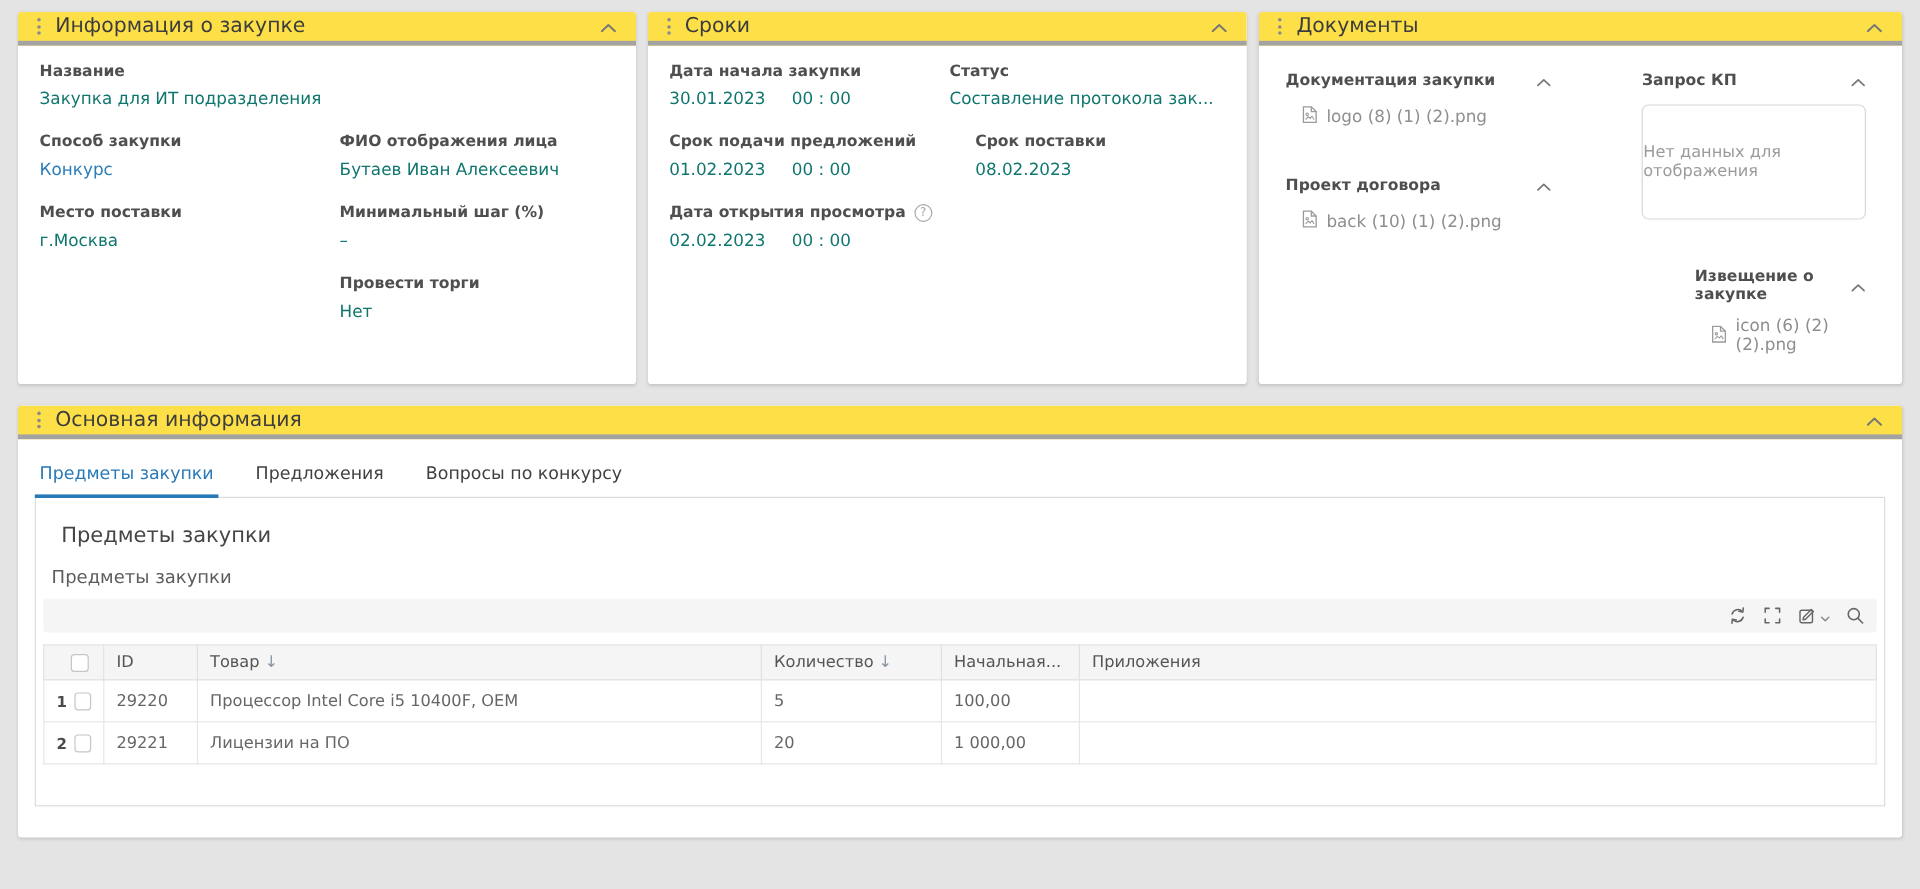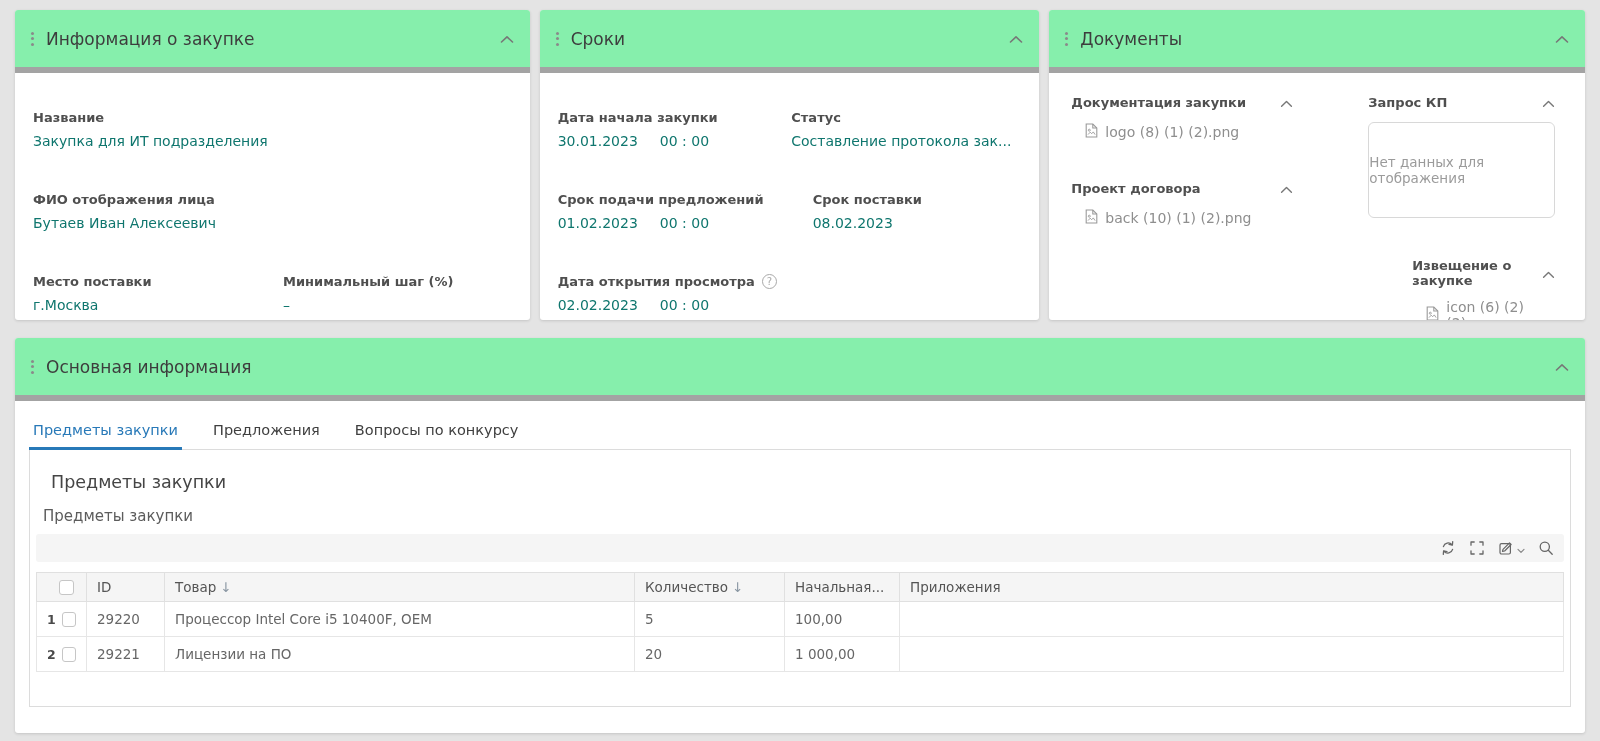--- a/index.html
+++ b/index.html
@@ -11,41 +11,41 @@
   }
   .page { width:1600px; height:741px; padding:10px 15px 0; }
 
   
   .card {
     background:#fff; border-radius:3px;
     box-shadow:0 1px 3px rgba(0,0,0,.14);
     overflow:hidden;
   }
   .card-header {
-    height:63px; display:flex; align-items:center;
+    height:28px; display:flex; align-items:center;
     padding:0 16px 0 14px;
-    background:#86efac; border-bottom:6px solid #a3a3a3;
+    background:#fde047; border-bottom:4px solid #a3a3a3;
   }
   .card-title { font-size:17px; color:#3d3d3d; margin-left:10px; }
   .drag-handle { display:flex; flex-direction:column; gap:2.5px; cursor:grab; padding:3px 2px; }
   .drag-handle i { width:3px; height:3px; border-radius:50%; background:#8a8a8a; display:block; }
   .collapse-btn { margin-left:auto; cursor:pointer; display:flex; align-items:center; }
 
   .top-row { display:flex; gap:10px; }
   .panel-info  { width:515px; height:310px; }
   .panel-dates { width:500px; height:310px; }
   .panel-docs  { width:536px; height:310px; }
 
   .card-body { padding:14px 16px 0 18px; }
 
   .frow { display:flex; margin-bottom:20px; }
   .fcell { width:250px; padding-right:12px; }
   .fcell.wide { width:255px; }
   .fcell.rest { flex:1; width:auto; }
-  .flabel { font-size:13px; font-weight:bold; color:#4f4f4f; margin-bottom:8px; display:flex; align-items:center; gap:7px;margin-top:23px; }
+  .flabel { font-size:13px; font-weight:bold; color:#4f4f4f; margin-bottom:8px; display:flex; align-items:center; gap:7px; }
   .fvalue { font-size:14px; color:#0f766e; white-space:nowrap; overflow:hidden; }
   .fvalue .time { margin-left:22px; }
   .fvalue.link { color:#2b7cb9; cursor:pointer; }
 
   .help-circle {
     width:15px; height:15px; border:1px solid #a9a9a9; border-radius:50%;
     font-size:10px; font-weight:normal; color:#a9a9a9; text-align:center; line-height:13px;
     display:inline-block; cursor:help;
   }
 
@@ -121,20 +121,24 @@
         </span>
       </div>
       <div class="card-body">
         <div class="frow">
           <div class="fcell rest">
             <div class="flabel">Название</div>
             <div class="fvalue">Закупка для ИТ подразделения</div>
           </div>
         </div>
         <div class="frow">
+          <div class="fcell">
+            <div class="flabel">Способ закупки</div>
+            <div class="fvalue link">Конкурс</div>
+          </div>
           <div class="fcell rest">
             <div class="flabel">ФИО отображения лица</div>
             <div class="fvalue">Бутаев Иван Алексеевич</div>
           </div>
         </div>
         <div class="frow">
           <div class="fcell">
             <div class="flabel">Место поставки</div>
             <div class="fvalue">г.Москва</div>
           </div>

